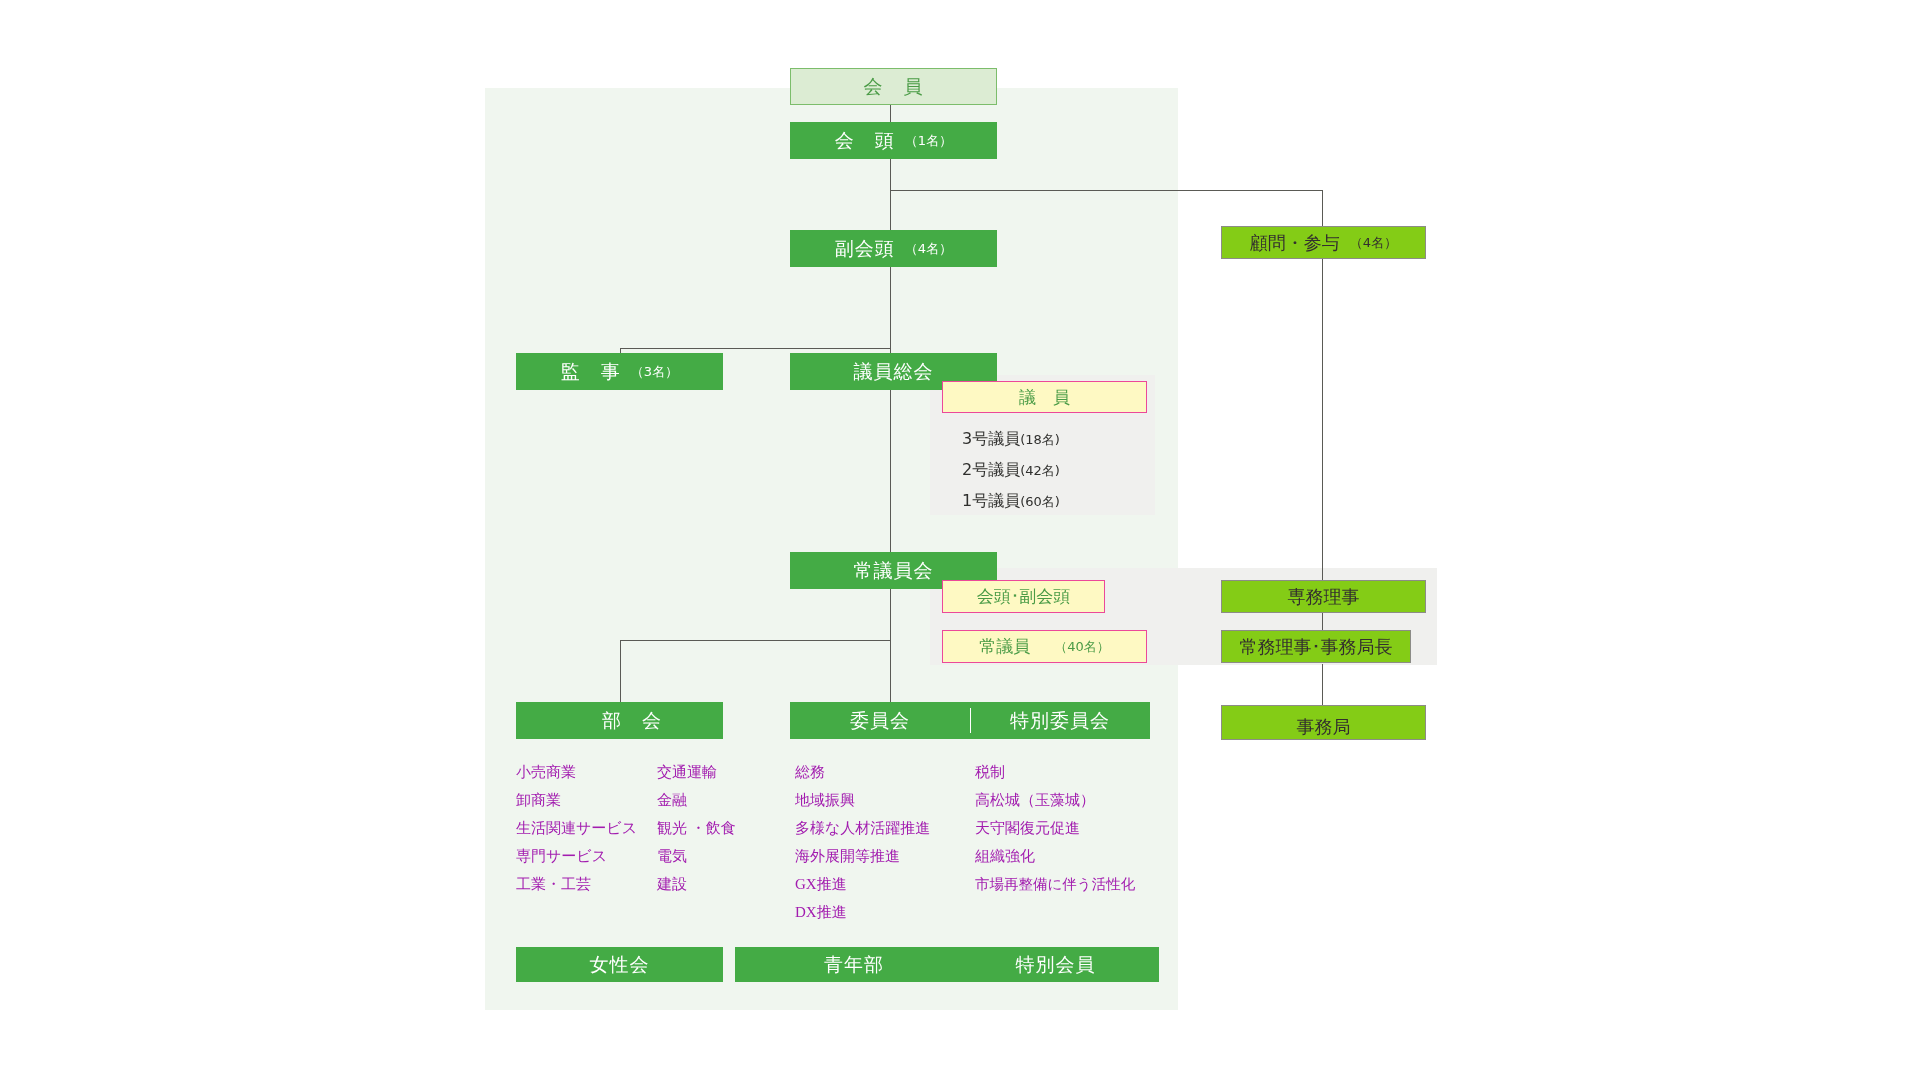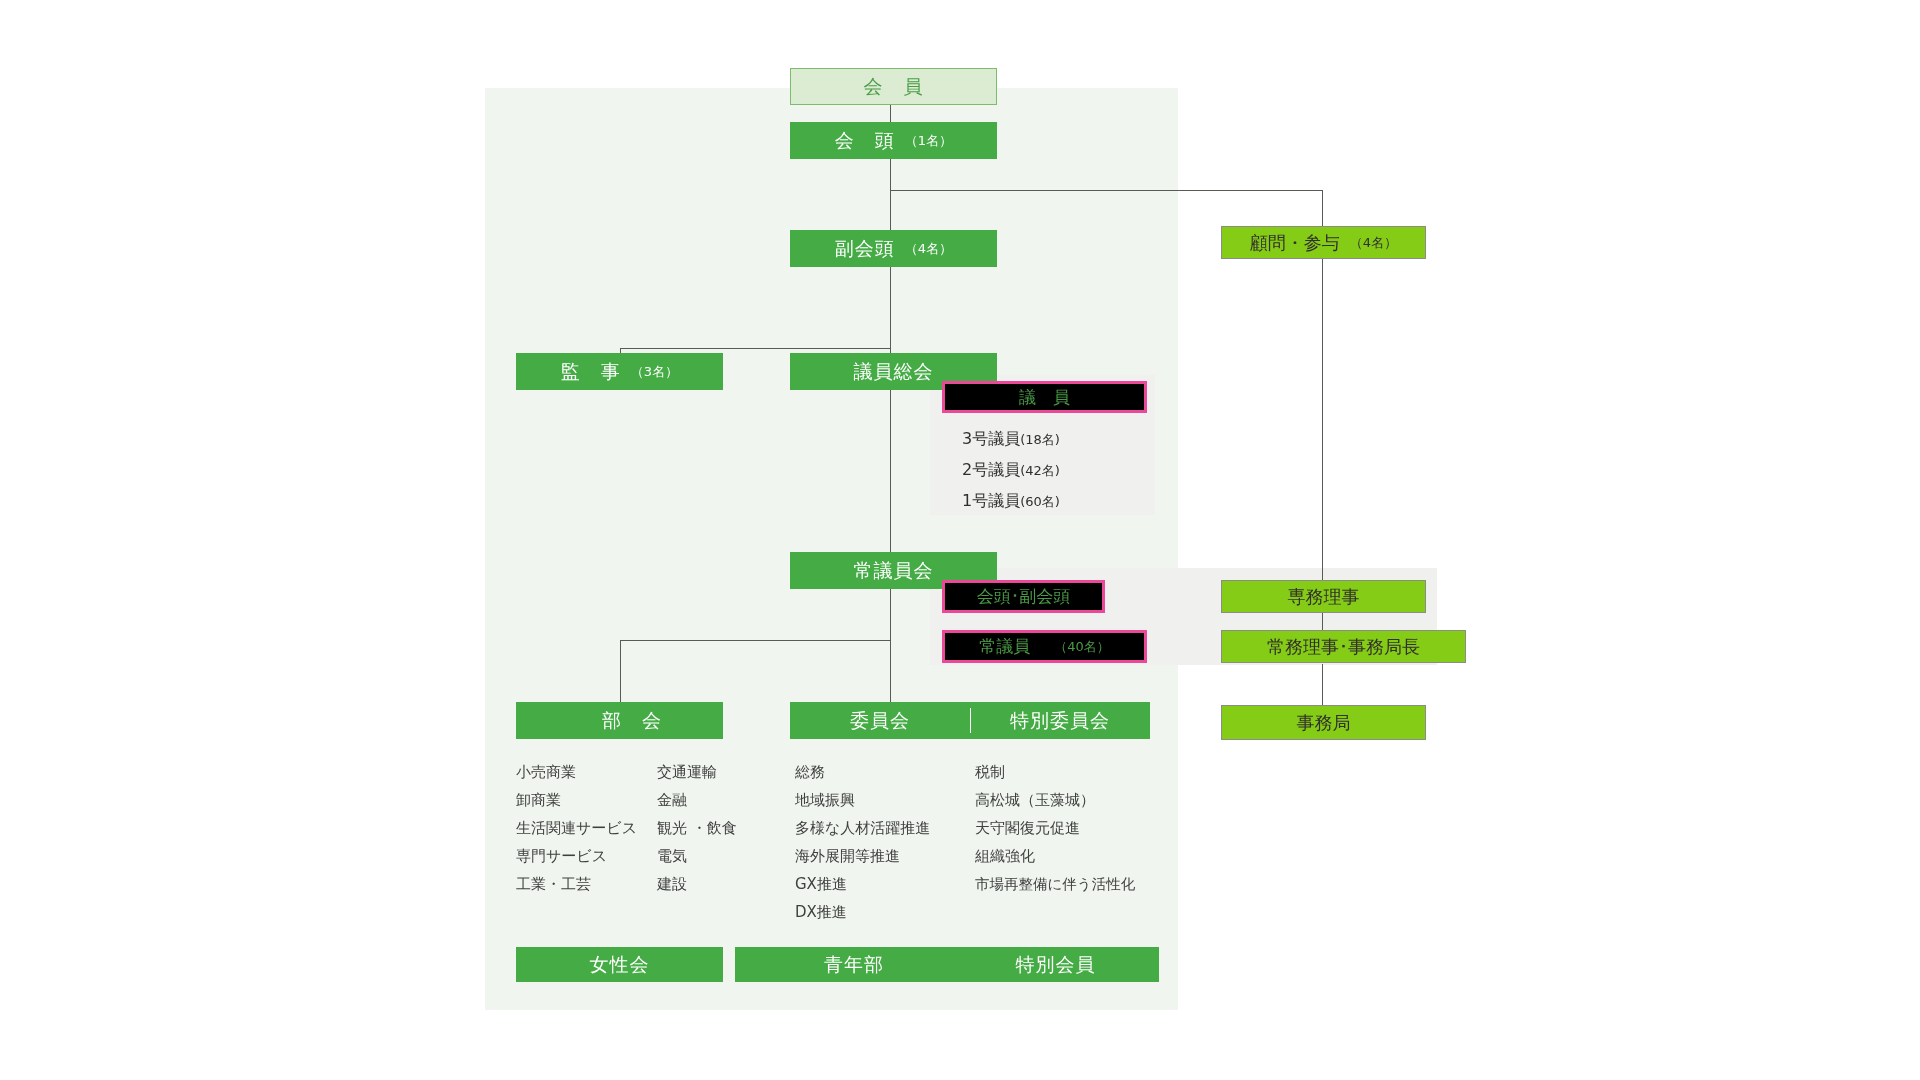--- a/index.html
+++ b/index.html
@@ -66,22 +66,22 @@
     letter-spacing: 1px;
   }
   .box-light {
     background: #dcecd3;
     border: 1px solid #7cbd6b;
     color: #4a9b46;
     font-size: 19px;
     letter-spacing: 1px;
   }
   .box-outline-green {
-    background: #000000;
-    border: 3px solid #ec4899;
+    background: #fef9c3;
+    border: 1px solid #ec4899;
     color: #4a9b46;
     font-size: 17px;
   }
   .box-outline-gray {
     background: #84cc16;
     border: 1px solid #8c8c87;
     color: #332f2e;
     font-size: 18px;
   }
 
@@ -112,22 +112,23 @@
     position: absolute;
     width: 1px;
     background: #ffffff;
   }
 
   
   .list {
     position: absolute;
     font-size: 15px;
     line-height: 28px;
-    color: #404040;
+    color: #a21caf;
     white-space: nowrap;
+    font-family: Liberation Serif, serif;
   }
   .list-sm { font-size: 14.5px; }
 
   .giin-list {
     position: absolute;
     font-size: 16px;
     line-height: 30px;
     color: #2f2f2d;
     white-space: nowrap;
   }
@@ -218,24 +219,24 @@
     <span>会頭･副会頭</span>
   </div>
   <div class="box box-outline-green" style="left:942px; top:630px; width:205px; height:33px;">
     <span>常議員</span>
     <span class="cnt cnt-wide">（40名）</span>
   </div>
 
   <div class="box box-outline-gray" style="left:1221px; top:580px; width:205px; height:33px;">
     <span>専務理事</span>
   </div>
-  <div class="box box-outline-gray" style="left:1221px; top:630px; width:245px; height:33px;">
+  <div class="box box-outline-gray" style="left:1221px; top:630px; width:190px; height:33px;">
     <span>常務理事･事務局長</span>
   </div>
-  <div class="box box-outline-gray" style="left:1221px; top:705px; width:205px; height:35px;">
+  <div class="box box-outline-gray" style="left:1221px; top:705px; width:205px; height:35px;align-items:flex-end;">
     <span>事務局</span>
   </div>
 
 
   <div class="box box-solid" style="left:516px; top:702px; width:207px; height:37px;padding-left:25px;">
     <span>部　会</span>
   </div>
   <div class="list" style="left:516px; top:758px;">
     <div>小売商業</div>
     <div>卸商業</div>

